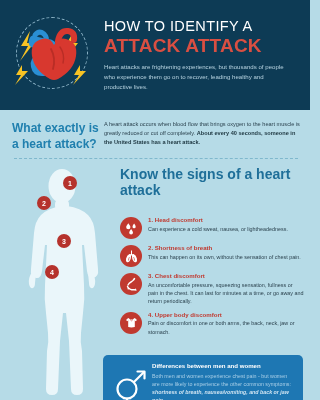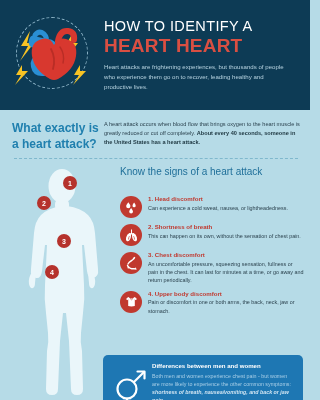--- a/index.html
+++ b/index.html
@@ -75,21 +75,21 @@
   .m1 { left:63px; top:12px; }
   .m2 { left:37px; top:32px; }
   .m3 { left:57px; top:70px; }
   .m4 { left:45px; top:101px; }
 
   
   .signs-col {
     position:absolute; left:112px; top:166px; width:198px;
   }
   .signs-heading {
-    color:#1f6f99; font-size:10px; font-weight:400;
+    color:#1f6f99; font-size:14px; font-weight:700;
     margin-left:8px; margin-bottom:18px;
   }
   .sign-item { display:flex; margin-bottom:5px; padding-left:8px; }
   .sign-icon {
     flex:0 0 22px; width:22px; height:22px; border-radius:50%;
     background:#c0392f; position:relative; margin-right:6px; margin-top:1px;
     display:flex; align-items:center; justify-content:center;
   }
   .sign-body { flex:1; padding-right:6px; }
   .sign-title {
@@ -136,21 +136,21 @@
 
       <path d="M50 28 q2 -11 10 -10 q7 1 6 9" fill="none" stroke="#d8382f" stroke-width="6" stroke-linecap="round"></path>
 
       <path d="M43 36 q5 9 2 20" fill="none" stroke="#b92d26" stroke-width="1.8" stroke-linecap="round"></path>
       <path d="M52 34 q5 7 3 16" fill="none" stroke="#b92d26" stroke-width="1.4" stroke-linecap="round"></path>
     </svg>
   </div>
 
   <div class="header-text">
     <div class="title-line1">HOW TO IDENTIFY A</div>
-    <div class="title-line2">HEART HEART</div>
+    <div class="title-line2">ATTACK ATTACK</div>
     <div class="header-para">Heart attacks are frightening experiences, but thousands of people who experience them go on to recover, leading healthy and productive lives.</div>
   </div>
 </div>
 
 <div class="what-section">
   <div class="what-heading">What exactly is a heart attack?</div>
   <div class="what-para">
     <span>A heart attack occurs when blood flow that brings oxygen to the heart muscle is greatly reduced or cut off completely. </span><b>About every 40 seconds, someone in the United States has a heart attack.</b>
   </div>
 </div>

